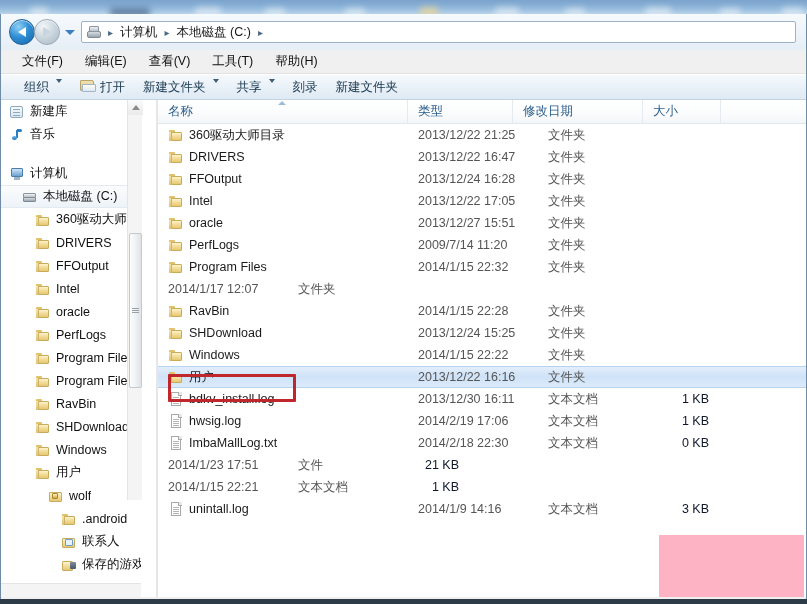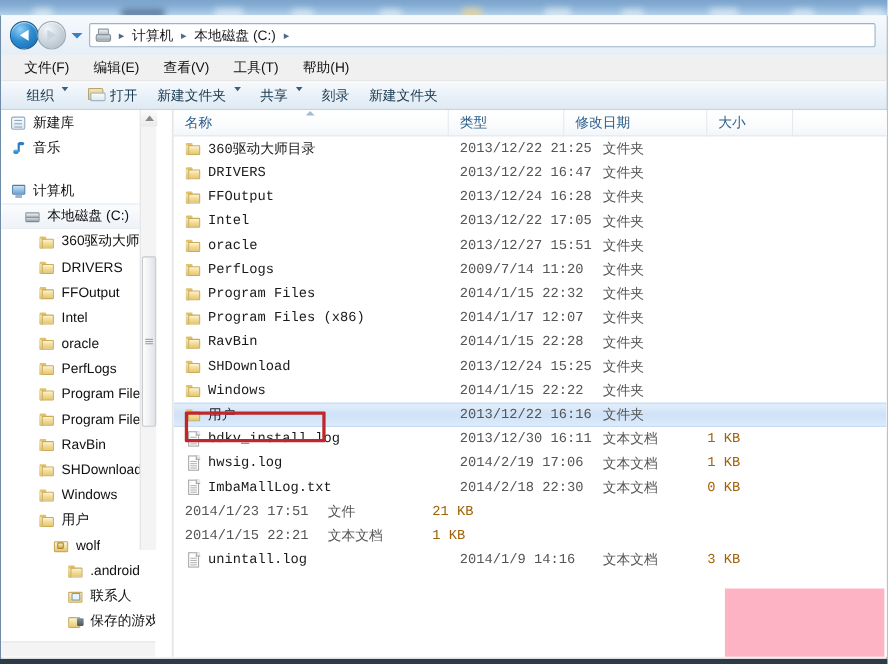--- a/index.html
+++ b/index.html
@@ -282,21 +282,21 @@
     position:absolute; left:0; bottom:0; width:140px; height:14px;
     background:#f4f4f4; border-top:1px solid #e4e4e4;
   }
 
   .split-line {
     width:2px; flex:0 0 2px; background:#e6e6e6;
   }
 
   
   .filelist {
-    flex:1; position:relative; background:#ffffff; overflow:hidden;font-family:Liberation Mono, monospace;
+    flex:1; position:relative; background:#ffffff; overflow:hidden;
   }
   .col-head {
     height:24px; display:flex; align-items:center;
     background: linear-gradient(180deg,#ffffff 0%, #fbfcfd 55%, #f3f6f9 100%);
     border-bottom:1px solid #dfe6ec;
   }
   .col-head .ch {
     font-size:12.5px; color:#2b5e8a; padding-left:10px;
     border-right:1px solid #e4eaef; height:24px; display:flex; align-items:center;
     position:relative;
@@ -319,21 +319,21 @@
   }
   .row.selected {
     background: linear-gradient(180deg,#e3eefb 0%, #cfe2f7 50%, #dcebfb 100%);
     border-top:1px solid #b7d4ef;
     border-bottom:1px solid #b7d4ef;
   }
   .cell { overflow:hidden; white-space:nowrap; }
   .cell.name { display:flex; align-items:center; padding-left:10px; }
   .cell.date { color:#555; padding-left:10px; }
   .cell.type { color:#555; padding-left:10px; }
-  .cell.size { color:#a16207; text-align:left; padding-right:12px; }
+  .cell.size { color:#0f172a; text-align:right; padding-right:12px; }
 
   
   .red-box {
     position:absolute; border:3px solid #c0272d; border-radius:1px;
     pointer-events:none;
   }
   
   .pink-box {
     position:absolute; background:#fdb3c4;
   }
@@ -712,28 +712,20 @@
                   <span class="body"></span>
                   <span class="spine"></span>
                 </span>
                 <span>Program Files</span>
               </div>
               <div class="cell date c-date">2014/1/15 22:32</div>
               <div class="cell type c-type">文件夹</div>
               <div class="cell size c-size"></div>
             </div>
             <div class="row">
-              <div class="cell name c-name">
-                <span class="ic ic-folder">
-                  <span class="tab"></span>
-                  <span class="body"></span>
-                  <span class="spine"></span>
-                </span>
-                <span>Program Files (x86)</span>
-              </div>
               <div class="cell date c-date">2014/1/17 12:07</div>
               <div class="cell type c-type">文件夹</div>
               <div class="cell size c-size"></div>
             </div>
             <div class="row">
               <div class="cell name c-name">
                 <span class="ic ic-folder">
                   <span class="tab"></span>
                   <span class="body"></span>
                   <span class="spine"></span>

